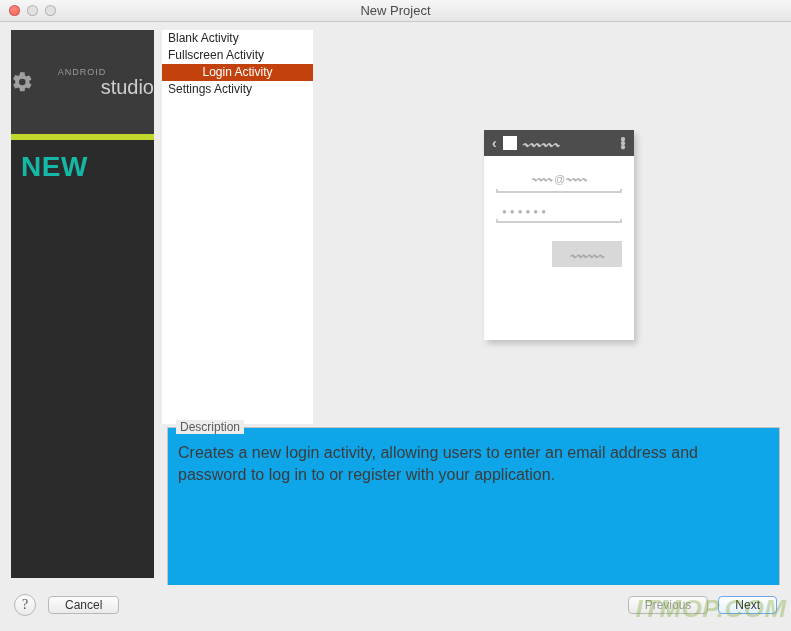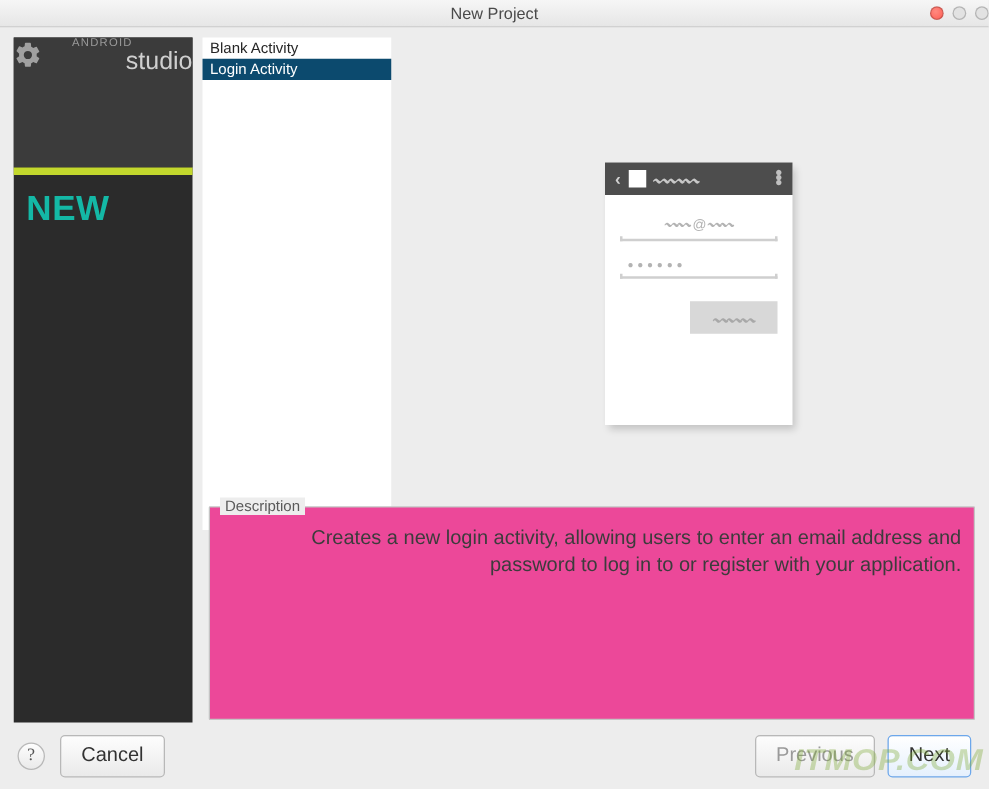--- a/index.html
+++ b/index.html
@@ -12,21 +12,20 @@
       overflow: hidden;
       position: relative;
     }
     .titlebar {
       height: 22px;
       background: linear-gradient(#f6f6f6, #e6e6e6);
       border-bottom: 1px solid #c9c9c9;
       display: flex;
       align-items: center;
       position: relative;
-      justify-content: flex-end;
     }
     .traffic-lights {
       display: flex;
       gap: 7px;
       padding-left: 9px;
     }
     .traffic-light {
       width: 11px; height: 11px;
       border-radius: 50%;
       border: 0.5px solid rgba(0,0,0,0.2);
@@ -51,20 +50,21 @@
       position: absolute;
       left: 11px; top: 8px;
       width: 143px;
       height: 548px;
       background: #2b2b2b;
     }
     .sidebar-logo {
       height: 104px;
       background: #3b3b3b;
       display: flex;
+      align-items: center;
       justify-content: center;
       gap: 24px;
       color: #a8a8a8;
     }
     .gear-svg { width: 28px; height: 28px; }
     .logo-text { display: flex; flex-direction: column; line-height: 1; }
     .logo-android { font-size: 9px; letter-spacing: 1px; color: #9a9a9a; }
     .logo-studio { font-size: 20px; color: #cfcfcf; font-weight: 300; margin-left: 43px; }
     .divider-bar { height: 6px; background: #c3d82d; }
     .banner {
@@ -86,22 +86,23 @@
     .activity-item {
       height: 17px;
       padding: 0 6px;
       font-size: 12px;
       line-height: 17px;
       color: #262626;
       cursor: default;
       white-space: nowrap;
     }
     .activity-item.selected {
-      background: #0c4a6e;
+      background: #c2410c;
       color: #fff;
+      text-align: center;
     }
     .preview-area {
       position: absolute;
       left: 314px; top: 8px; right: 11px;
       height: 394px;
       background: #ededed;
     }
     .mockup {
       position: absolute;
       left: 170px; top: 100px;
@@ -155,26 +156,25 @@
       margin-top: 18px;
       display: flex;
       align-items: center;
       justify-content: center;
       color: #a8a8a8;
       font-size: 12px;
       letter-spacing: -1px;
     }
     .description-box {
       position: absolute;
-      left: 167px; top: 383px; right: 11px;
+      left: 167px; top: 405px; right: 11px;
       height: 171px;
       border: 1px solid #c4c4c4;
-      background: #ec4899;
+      background: #0ea5e9;
       border-radius: 1px;
-      text-align: right;
     }
     .description-legend {
       position: absolute;
       top: -8px; left: 8px;
       background: #ededed;
       padding: 0 4px;
       font-size: 12px;
       color: #5a5a5a;
     }
     .description-text {
@@ -196,26 +196,26 @@
       width: 22px; height: 22px;
       border-radius: 50%;
       border: 1px solid #b8b8b8;
       background: linear-gradient(#fdfdfd, #eaeaea);
       display: flex; align-items: center; justify-content: center;
       font-size: 14px; color: #555;
       font-family: Georgia, serif;
       cursor: pointer;
     }
     .btn {
-      height: 34px;
+      height: 18px;
       padding: 0 16px;
       border-radius: 4px;
       border: 1px solid #b8b8b8;
       background: linear-gradient(#fdfdfd, #eaeaea);
-      font-size: 16px;
+      font-size: 12px;
       color: #333;
       display: flex; align-items: center;
       cursor: pointer;
       white-space: nowrap;
     }
     .btn.disabled { color: #9a9a9a; }
     .btn.primary {
       border-color: #6ca7eb;
       background: linear-gradient(#ffffff, #e5f0fd);
       color: #333;
@@ -259,21 +259,23 @@
       </div>
     </div>
     <div class="divider-bar"></div>
     <div class="banner">
       <div>NEW</div>
     </div>
   </div>
 
   <div class="activity-list">
     <div class="activity-item">Blank Activity</div>
+    <div class="activity-item">Fullscreen Activity</div>
     <div class="activity-item selected">Login Activity</div>
+    <div class="activity-item">Settings Activity</div>
   </div>
 
   <div class="preview-area">
     <div class="mockup">
       <div class="mockup-header">
         <div class="mockup-header-left">
           <span class="back-chevron">‹</span>
           <div class="white-square"></div>
           <span class="squiggle">〰〰〰</span>
         </div>

